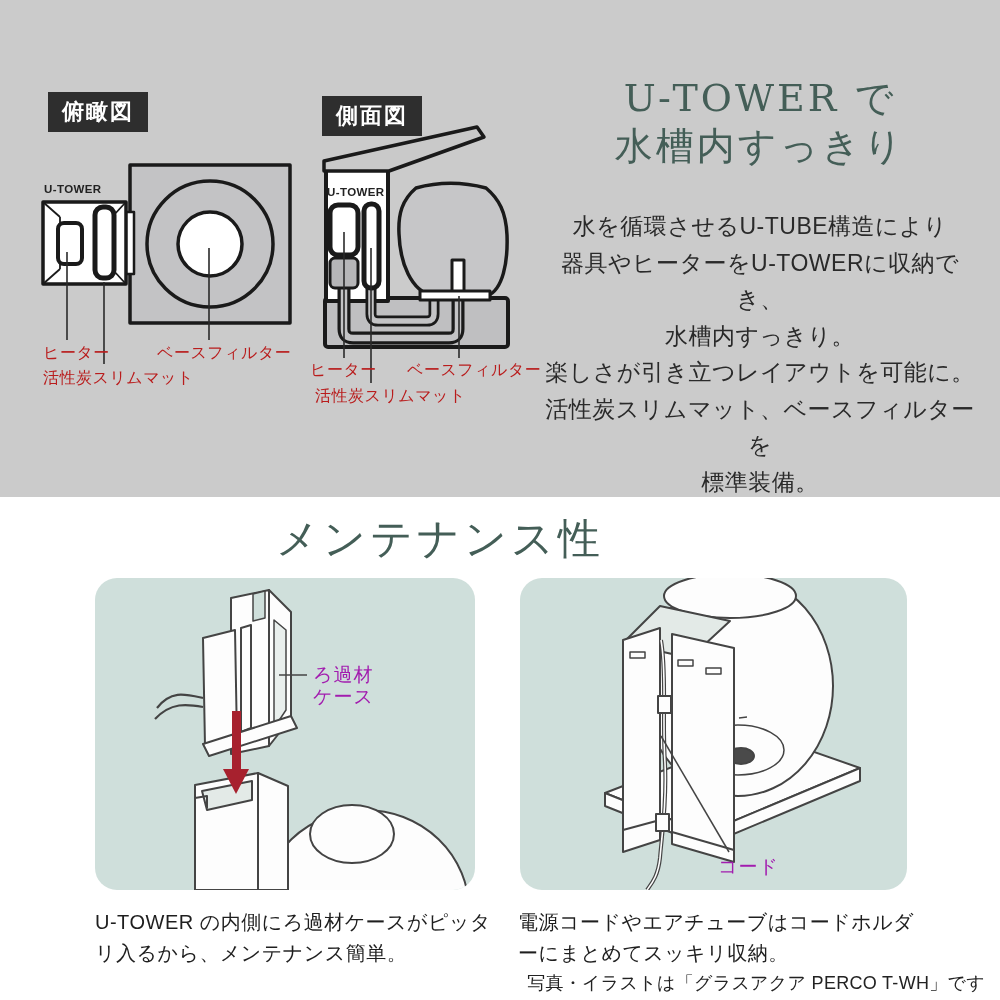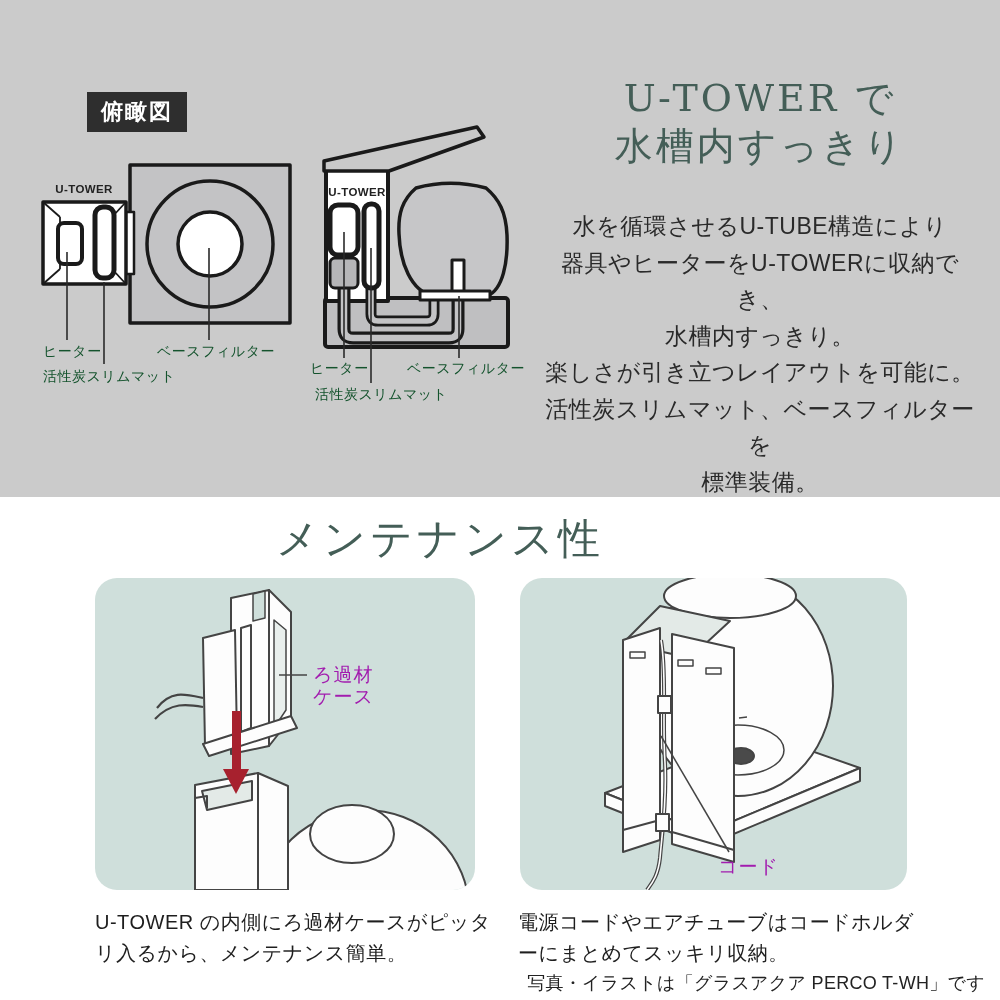--- a/index.html
+++ b/index.html
@@ -8,23 +8,23 @@
     --arrow-red:#a7212e; --diagram-line:#1a1a1a; --sketch-line:#444444;
   }
   *{margin:0;padding:0;box-sizing:border-box;}
   html,body{background:#fff;}
   .page{position:relative;width:1000px;height:1000px;background:#fff;overflow:hidden;
          font-family:"Liberation Sans","DejaVu Sans",sans-serif;}
   .abs{position:absolute;}
   
   .hero{position:absolute;left:0;top:0;width:1000px;height:497px;background:var(--hero-bg);}
   .tag{position:absolute;width:100px;height:40px;background:var(--tag-bg);color:var(--tag-text);
-       display:flex;align-items:center;justify-content:center;font-size:22px;font-weight:bold;letter-spacing:2px;margin-left:39px;}
-  .dlabel{position:absolute;font-size:14px;color:#14532d;white-space:nowrap;letter-spacing:0.5px;}
-  .unit-lbl{position:absolute;font-size:11.5px;color:#222;font-weight:bold;letter-spacing:0.4px;text-align:center;}
+       display:flex;align-items:center;justify-content:center;font-size:22px;font-weight:bold;letter-spacing:2px;}
+  .dlabel{position:absolute;font-size:16px;color:#b91c1c;white-space:nowrap;letter-spacing:0.5px;}
+  .unit-lbl{position:absolute;font-size:11.5px;color:#222;font-weight:bold;letter-spacing:0.4px;}
   .headline{position:absolute;left:545px;top:74px;width:430px;text-align:center;
             font-family:"DejaVu Serif","Liberation Serif",serif;font-size:38px;line-height:48px;
             color:var(--headline-green);letter-spacing:3px;}
   .bodytext{position:absolute;left:540px;top:208px;width:440px;text-align:center;
             font-size:23px;line-height:36.5px;color:var(--body-text);letter-spacing:0.5px;}
   
   .m-title{position:absolute;left:0;top:510px;width:880px;text-align:center;
            font-family:"DejaVu Serif","Liberation Serif",serif;font-size:42px;line-height:58px;
            color:var(--headline-green);letter-spacing:4px;}
   .panel{position:absolute;top:578px;height:312px;background:var(--panel-bg);border-radius:22px;overflow:hidden;}
@@ -87,20 +87,21 @@
         <rect x="330" y="258" width="28" height="30" rx="5" fill="#b6b6b8" stroke-width="3"></rect>
         <g stroke="#2a2a2a" stroke-width="1.6">
           <line x1="344" y1="232" x2="344" y2="358"></line>
           <line x1="371" y1="248" x2="371" y2="383"></line>
           <line x1="459" y1="296" x2="459" y2="358"></line>
         </g>
       </g>
     </svg>
 
     <div class="tag" style="left:48px;top:92px">俯瞰図</div>
+    <div class="tag" style="left:322px;top:96px">側面図</div>
 
     <div class="unit-lbl" style="left:44px;top:183px;width:80px">U-TOWER</div>
     <div class="unit-lbl" style="left:327px;top:186px;width:60px">U-TOWER</div>
 
     <div class="dlabel" style="left:43px;top:343px">ヒーター</div>
     <div class="dlabel" style="left:43px;top:368px">活性炭スリムマット</div>
     <div class="dlabel" style="left:157px;top:343px">ベースフィルター</div>
 
     <div class="dlabel" style="left:310px;top:360px">ヒーター</div>
     <div class="dlabel" style="left:315px;top:386px">活性炭スリムマット</div>

